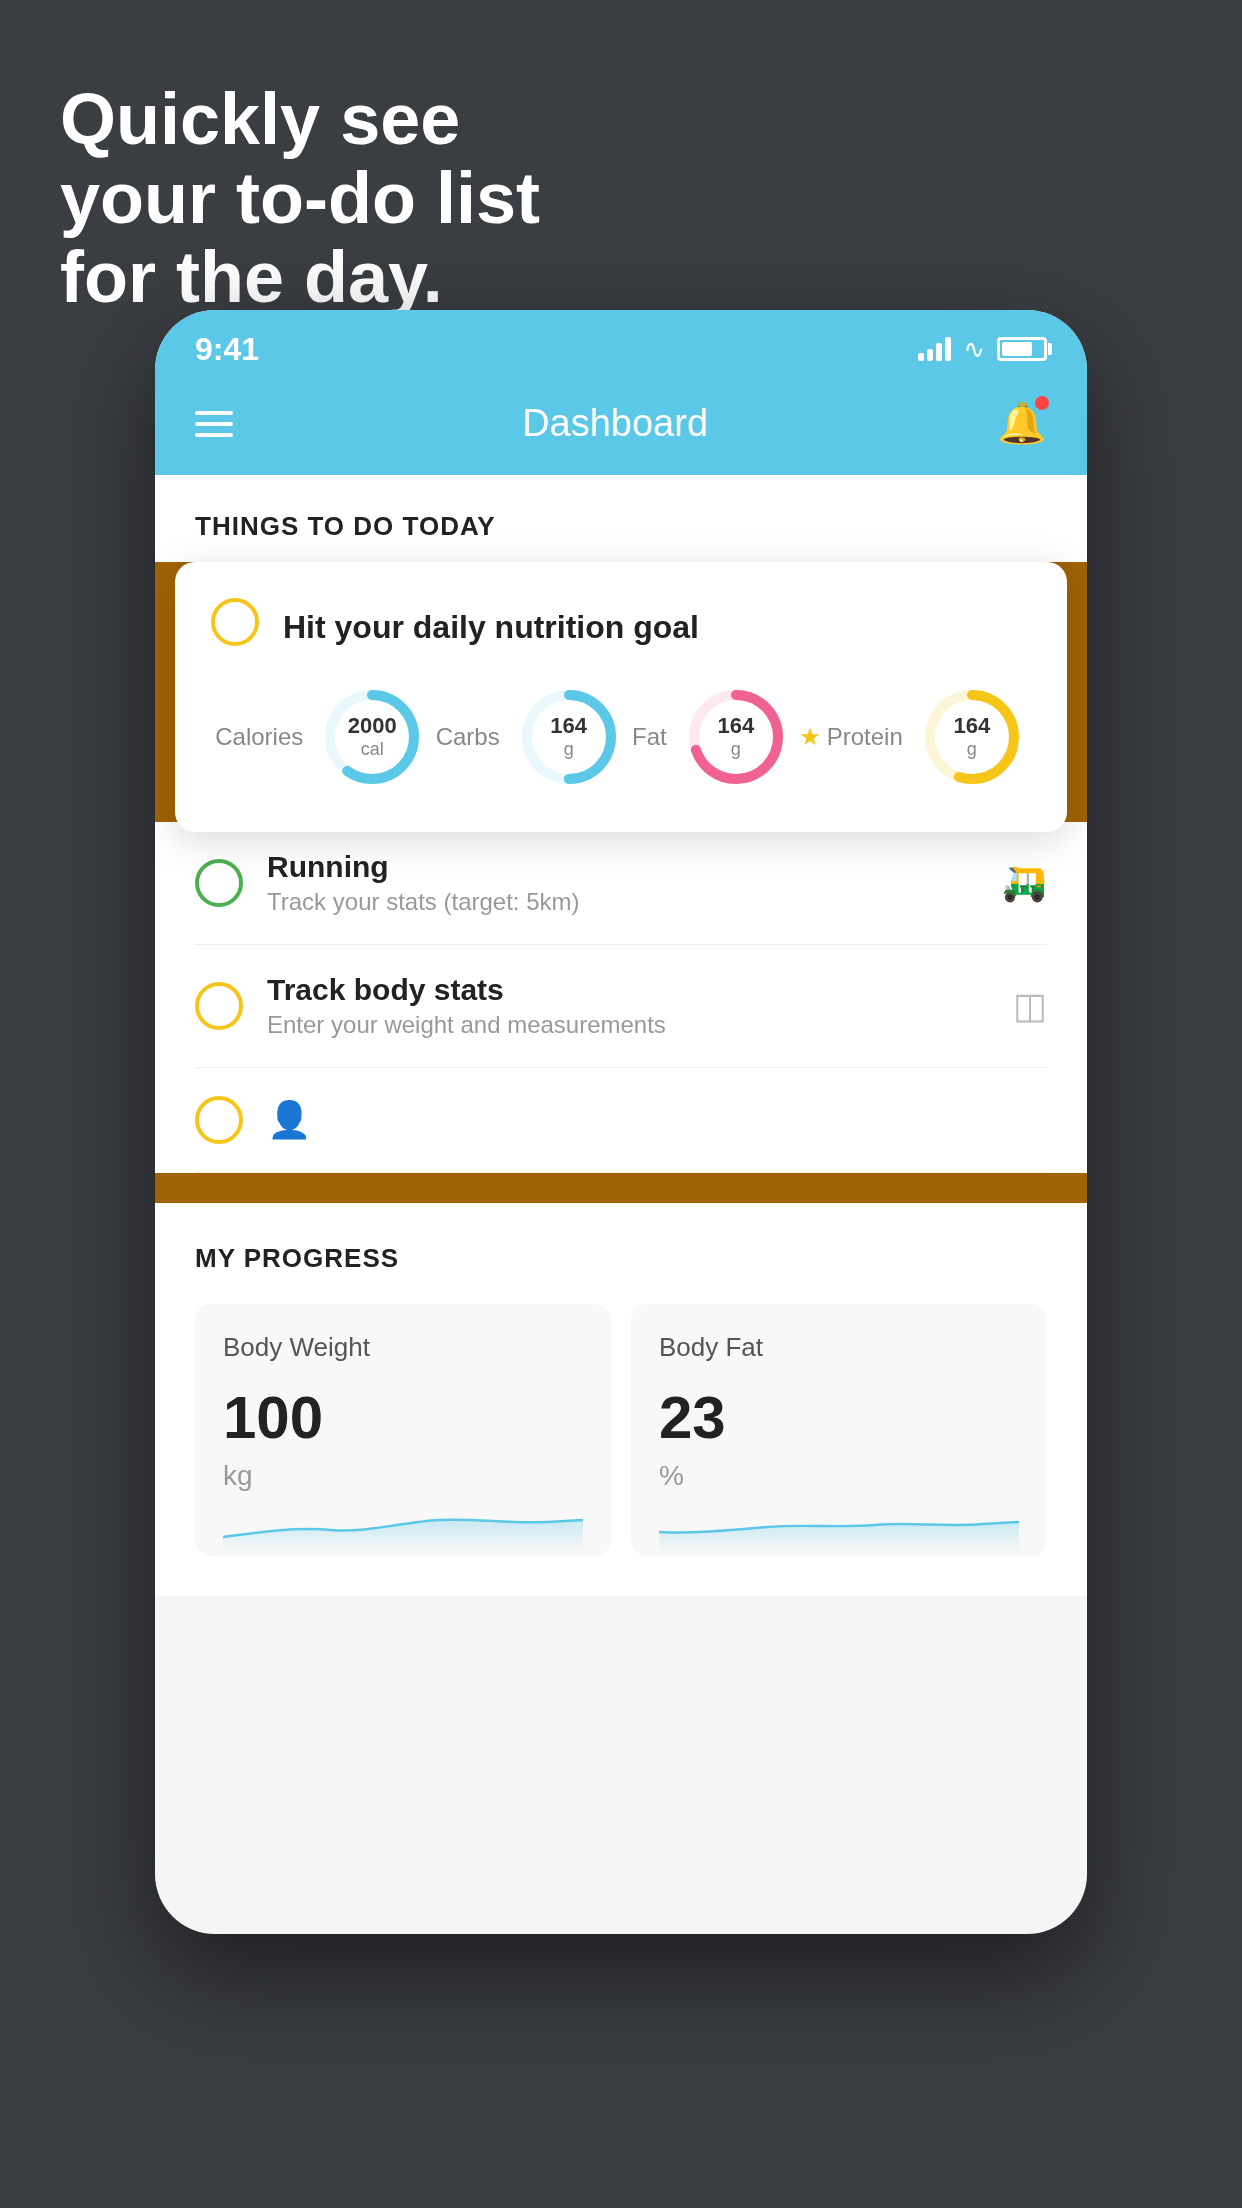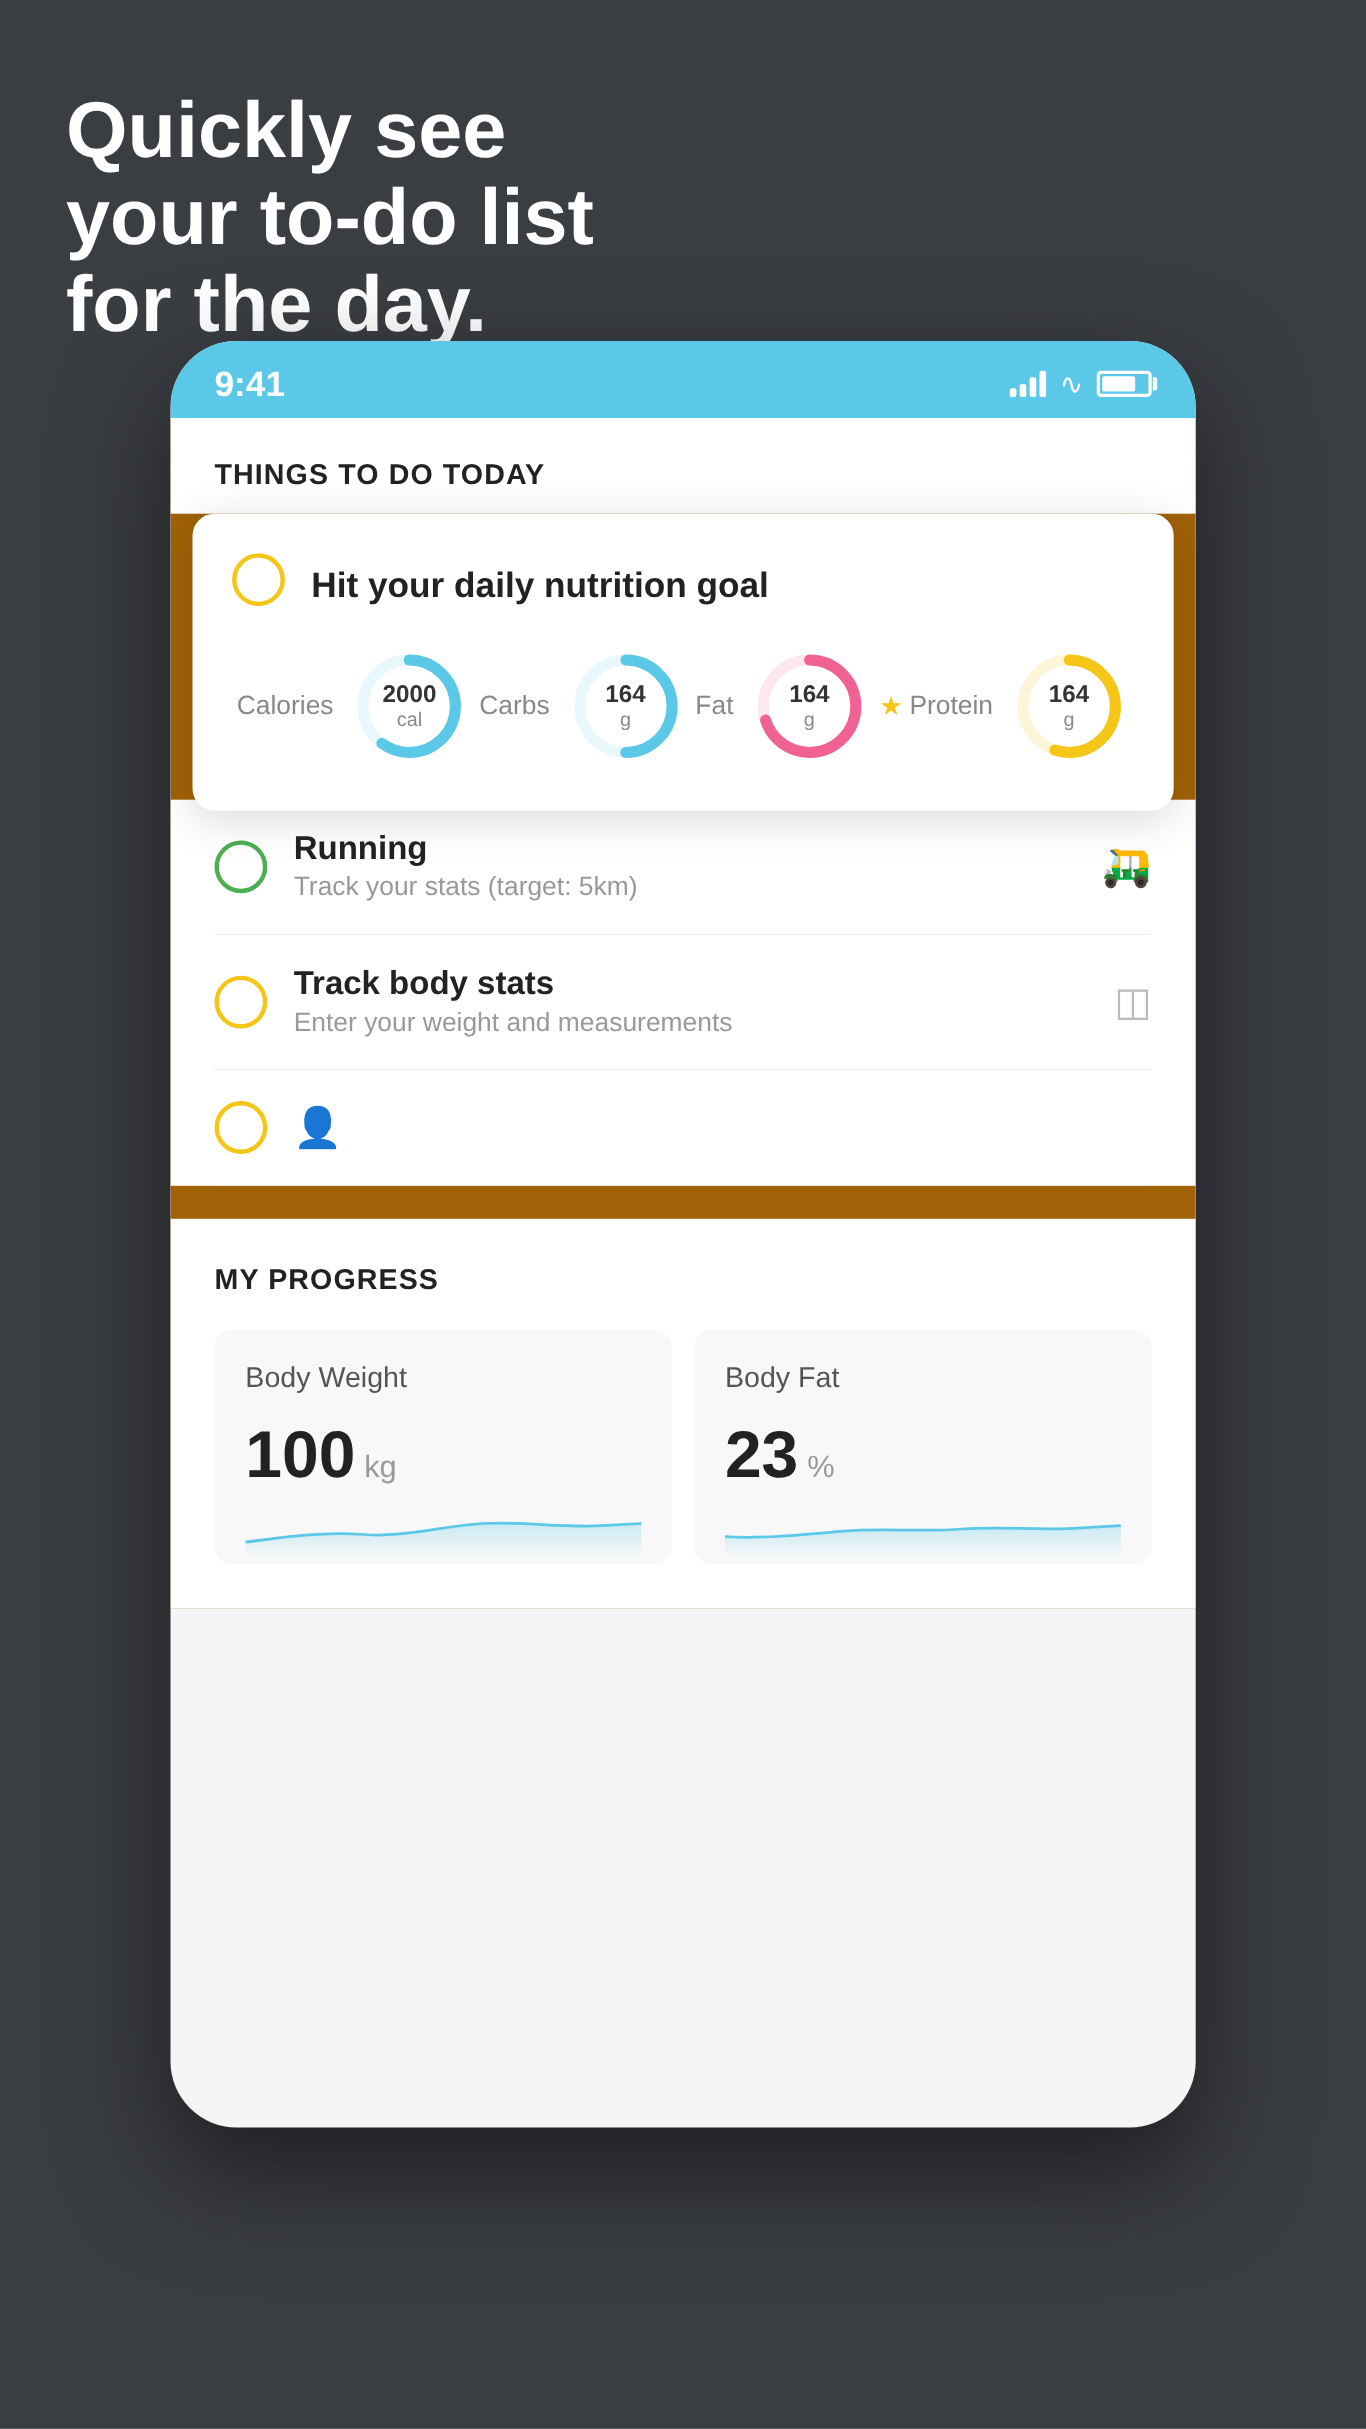--- a/index.html
+++ b/index.html
@@ -340,20 +340,21 @@
     .progress-card-title {
       font-size: 26px;
       color: #555;
       margin-bottom: 20px;
     }
 
     .progress-value {
       display: flex;
       align-items: baseline;
       gap: 8px;
+      flex-direction: column;
     }
 
     .progress-number {
       font-size: 60px;
       font-weight: 700;
       color: #222;
     }
 
     .progress-unit {
       font-size: 28px;
@@ -386,20 +387,32 @@
           <span></span>
           <span></span>
       </div>
       <span class="wifi-icon">∿</span>
       <div class="battery-icon">
         <div class="battery-fill"></div>
       </div>
     </div>
   </div>
 
+  <div class="nav-bar">
+    <div class="hamburger">
+      <span></span>
+        <span></span>
+        <span></span>
+    </div>
+    <span class="nav-title">Dashboard</span>
+    <div class="bell-icon">
+      🔔
+      <div class="bell-dot"></div>
+    </div>
+  </div>
 
   <div class="content">
 
     <div class="section-header">
       <span class="section-title">THINGS TO DO TODAY</span>
     </div>
 
     <div class="nutrition-card">
       <div class="todo-item-header">
         <div class="circle-checkbox" style="border-color: #f5c518;"></div>

